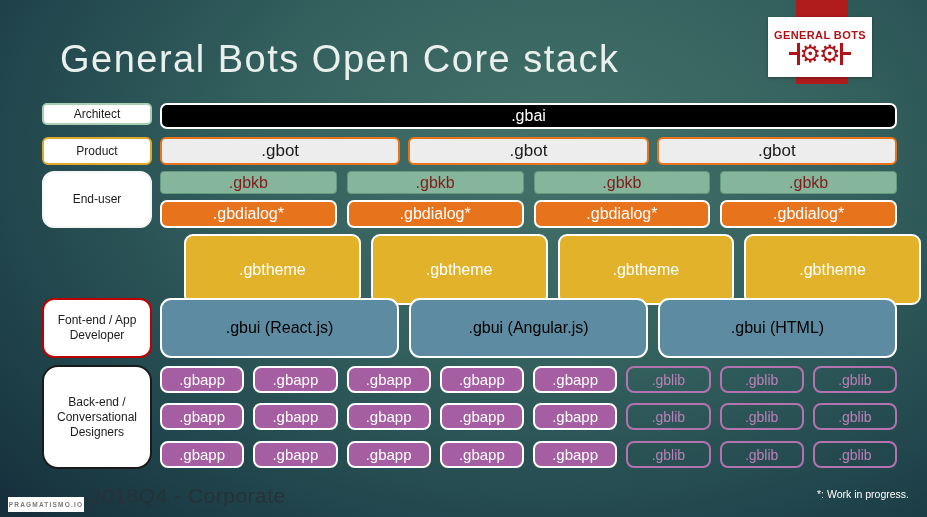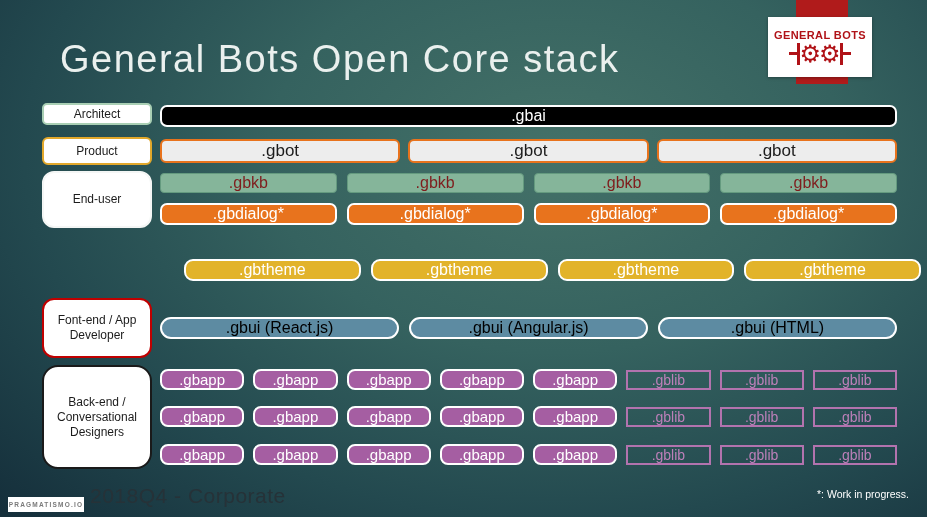--- a/index.html
+++ b/index.html
@@ -38,42 +38,42 @@
     display:flex;align-items:center;justify-content:center;text-align:center;
     font-size:12px;line-height:1.25;box-sizing:border-box;padding:2px 6px;
   }
   .role-architect{top:103px;height:22px;border:2px solid #a9cfb4;border-radius:5px;}
   .role-product{top:137px;height:28px;border:2px solid #e2a82b;border-radius:6px;}
   .role-enduser{top:171px;height:57px;border:2px solid #f4f6f5;border-radius:12px;}
   .role-css{top:234px;height:57px;border:2px solid #cf6cc3;border-radius:12px;}
   .role-frontend{top:298px;height:60px;border:2px solid #c00000;border-radius:12px;}
   .role-backend{top:365px;height:104px;border:2px solid #1a1a1a;border-radius:16px;}
   
-  .row{position:absolute;left:160px;width:737px;display:flex;align-items:center;}
+  .row{position:absolute;left:160px;width:737px;display:flex;}
   .row-gbai{top:103px;height:26px;}
   .row-gbot{top:137px;height:28px;gap:8px;}
   .row-gbkb{top:171px;height:23px;gap:10px;}
   .row-gbdialog{top:200px;height:28px;gap:10px;}
   .row-gbtheme{top:234px;height:71px;gap:10px;padding-left:24px;}
   .row-gbui{top:298px;height:60px;gap:10px;}
   .row-apps1{top:366px;height:27px;gap:9px;}
   .row-apps2{top:403px;height:27px;gap:9px;}
   .row-apps3{top:441px;height:27px;gap:9px;}
   .box{
     flex:1;display:flex;align-items:center;justify-content:center;
     box-sizing:border-box;white-space:nowrap;
   }
   .gbai{background:#000000;border:2px solid #ffffff;border-radius:7px;color:#ffffff;font-size:16px;}
   .gbot{background:#ededed;border:2px solid #e8731d;border-radius:6px;color:#1c1c1c;font-size:17px;}
   .gbkb{background:#85b59a;border:1px solid #649a7f;border-radius:4px;color:#7f1d1d;font-size:16px;}
   .gbdialog{background:#e8731d;border:2px solid #ffffff;border-radius:7px;color:#ffffff;font-size:16px;}
   .gbtheme{background:#e2b32a;border:2px solid #ffffff;border-radius:9px;color:#ffffff;font-size:16px;}
   .gbui{background:#5d8ba2;border:2px solid #ffffff;border-radius:11px;color:#000000;font-size:16px;}
   .gbapp{background:#a55ea2;border:2px solid #ffffff;border-radius:8px;color:#ffffff;font-size:15px;}
-  .gblib{background:transparent;border:2px solid #b273ae;border-radius:0;color:#bd80ba;font-size:14px;}
+  .gblib{background:transparent;border:2px solid #b273ae;border-radius:8px;color:#bd80ba;font-size:14px;}
   
   .badge{
     position:absolute;left:8px;top:497px;width:76px;height:15px;background:#ffffff;
     display:flex;align-items:center;justify-content:center;
     font-size:6.5px;font-weight:700;letter-spacing:1.2px;color:#7a7a7a;
   }
   .footer-left{
     position:absolute;left:90px;top:484px;
     font-size:21px;color:#263238;letter-spacing:.5px;
   }

